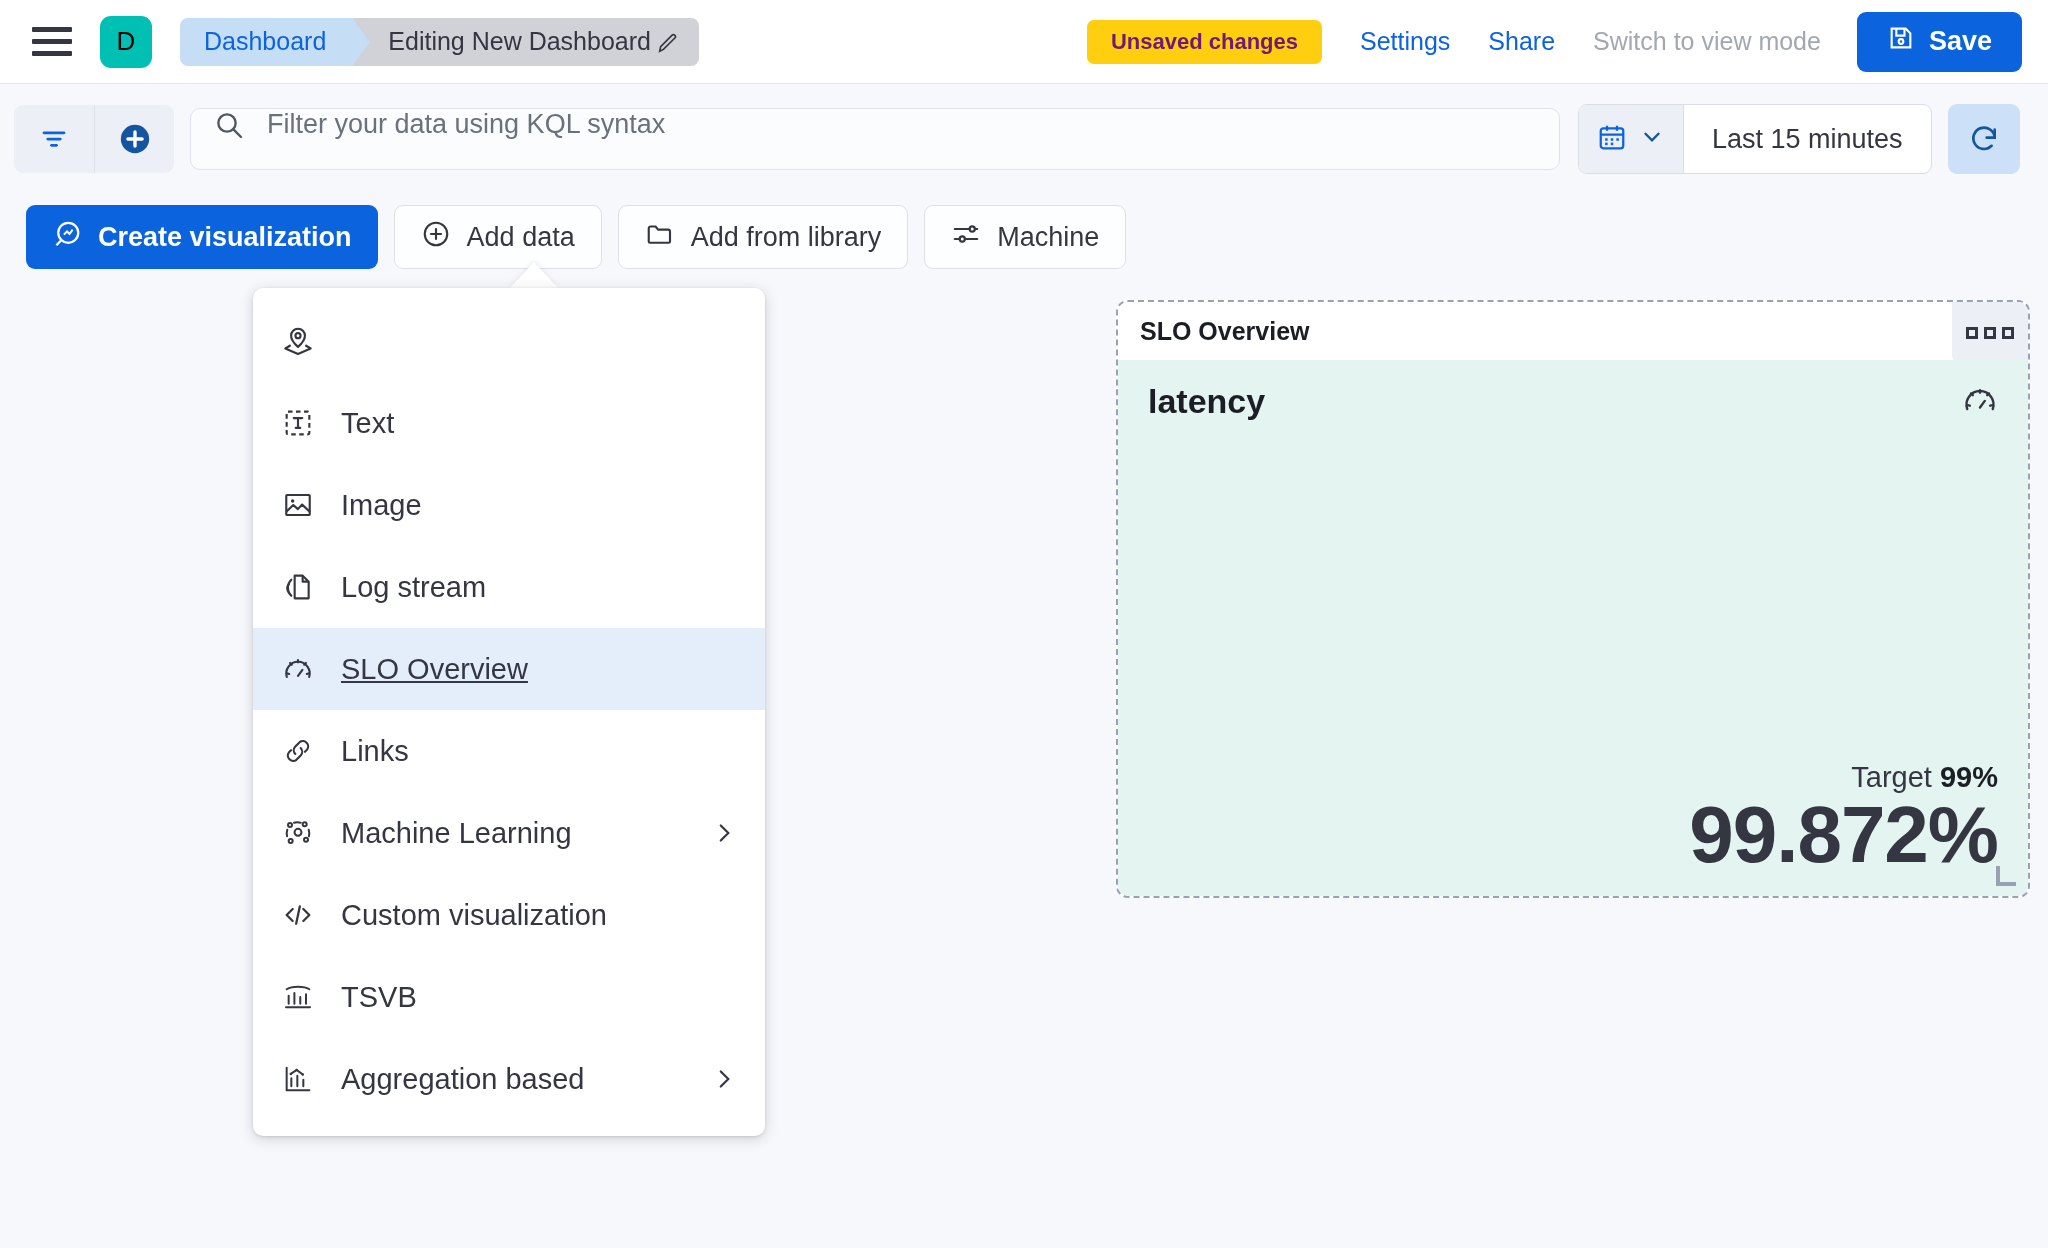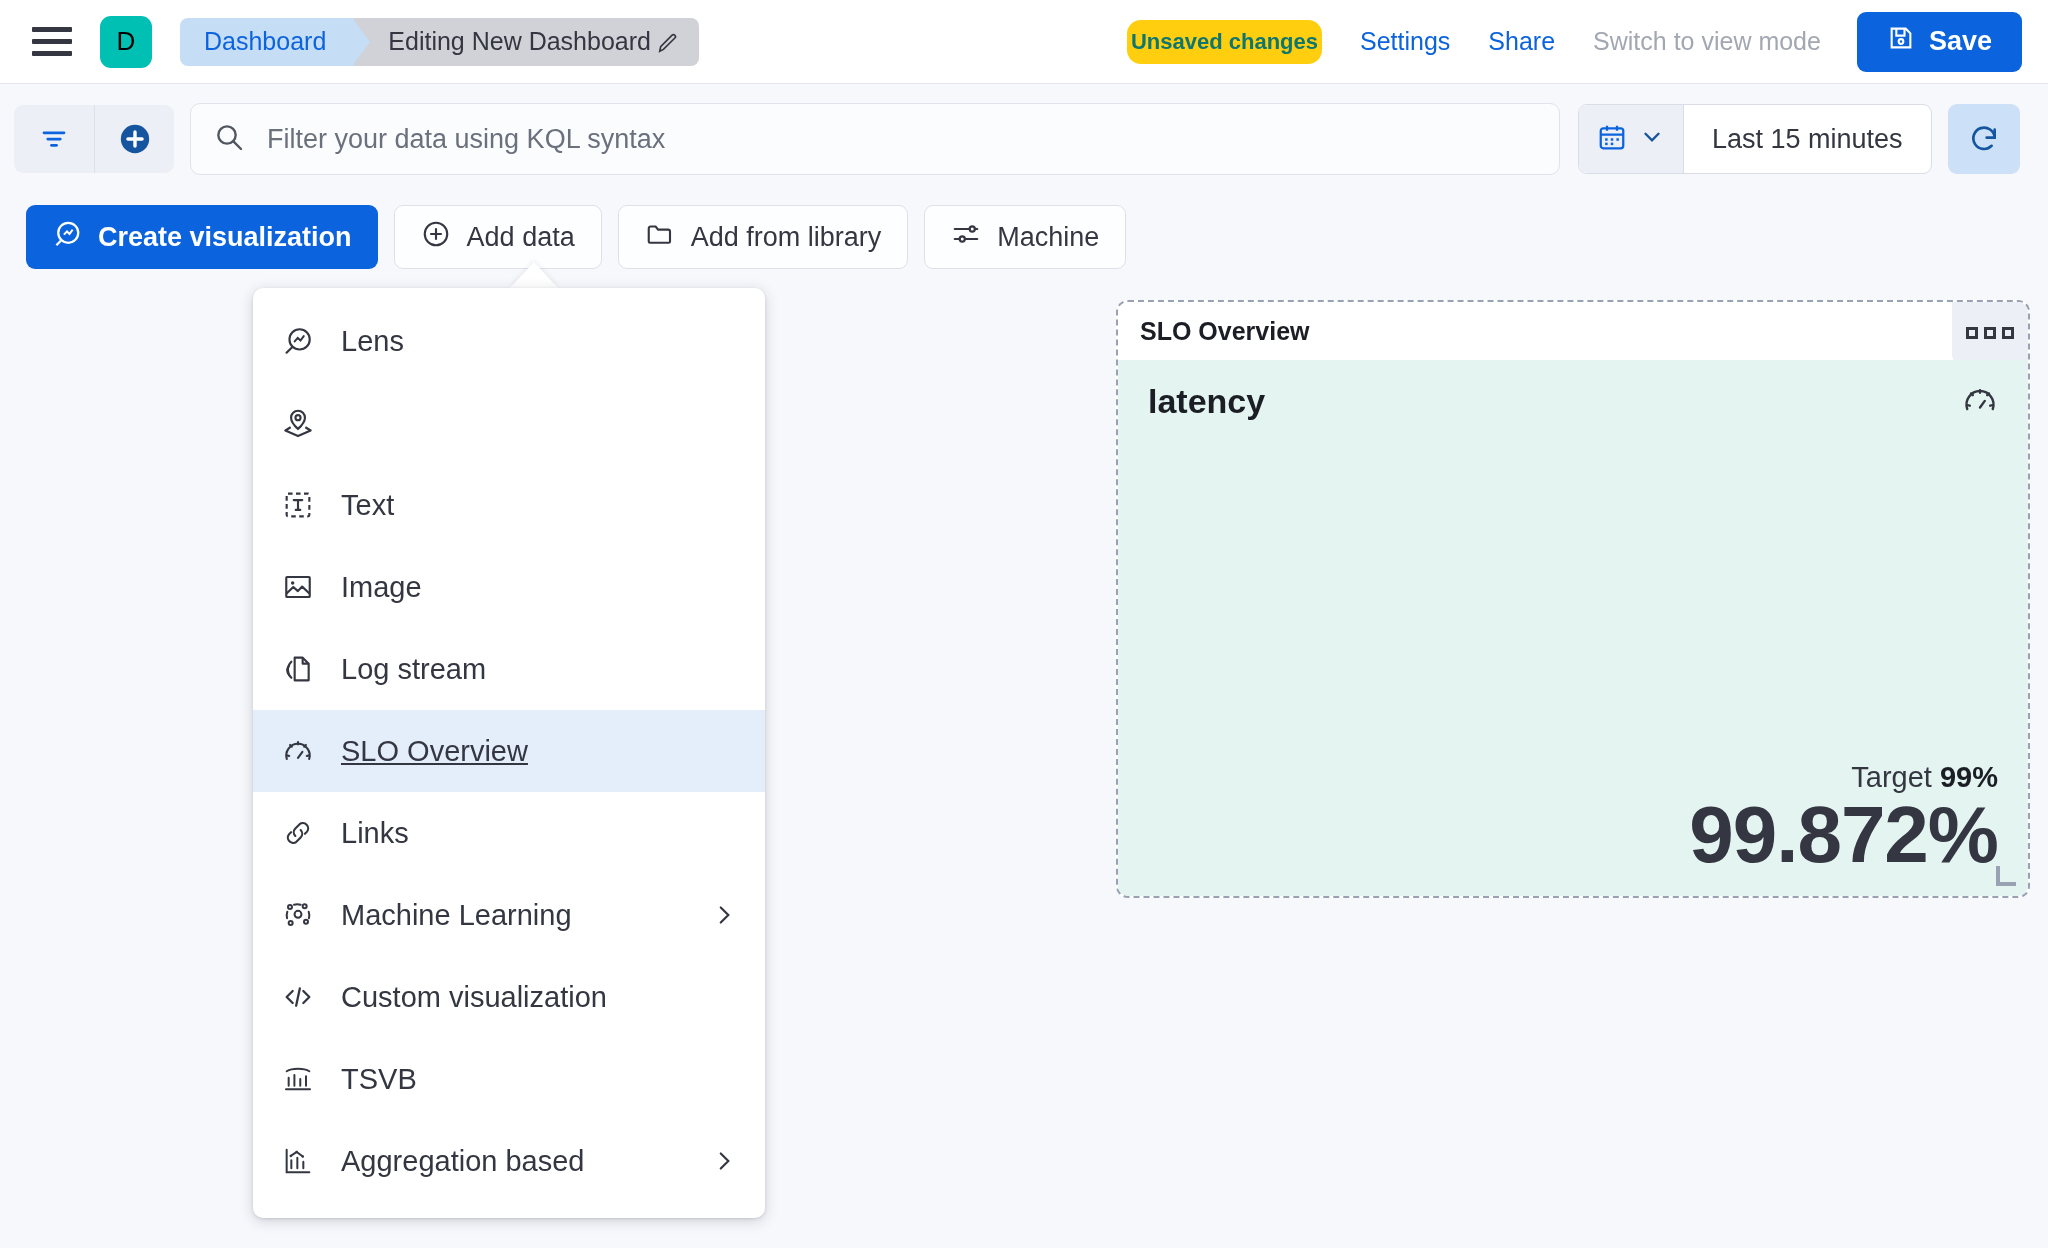--- a/index.html
+++ b/index.html
@@ -51,22 +51,22 @@
   }
   .crumb-last {
     background: #D0D2D7; color: #343741; cursor: pointer;
     border-radius: 0 8px 8px 0; padding-left: 34px; padding-right: 20px;
     display: flex; align-items: center; gap: 6px;
   }
   .pencil-ico { width: 22px; height: 22px; display: inline-block; }
 
   .header-right { margin-left: auto; display: flex; align-items: center; gap: 0; padding-right: 26px; }
   .unsaved-badge {
-    background: #FFCE0F; color: #0f766e; font-size: 22px; font-weight: 700;
-    padding: 9px 4px; border-radius: 14px; cursor: pointer;
+    background: #FFCE0F; color: #701a75; font-size: 22px; font-weight: 700;
+    padding: 9px 24px; border-radius: 7px; cursor: pointer;
   }
   .hlink {
     font-size: 25px; color: #0B64DD; margin-left: 38px; cursor: pointer; white-space: nowrap;
   }
   .hlink.muted { color: #A2A7B2; }
   .save-btn {
     margin-left: 36px;
     background: #0B64DD; color: #fff;
     border: none; border-radius: 9px;
     height: 60px; padding: 0 30px;
@@ -82,23 +82,23 @@
   }
   .filter-group {
     margin-left: 14px; display: flex; height: 68px;
     background: #ECEFF5; border-radius: 9px; overflow: hidden;
   }
   .filter-btn {
     width: 80px; display: flex; align-items: center; justify-content: center; cursor: pointer;
   }
   .filter-btn + .filter-btn { border-left: 1px solid #DDE1EA; }
   .kql-input {
-    margin-left: 16px; flex: 0 0 1370px; height: 72px;
+    margin-left: 16px; flex: 0 0 1370px; height: 62px;
     background: #FBFCFE; border: 1px solid #E0E3EC; border-radius: 10px;
-    display: flex; align-items: center; padding: 0 22px; gap: 22px; cursor: text;
+    display: flex; align-items: flex-start; padding: 0 22px; gap: 22px; cursor: text;
   }
   .kql-placeholder { font-size: 27px; color: #6A717D; }
 
   .datepicker {
     margin-left: 18px; height: 70px;
     border: 1px solid #DADDE5; border-radius: 9px;
     display: flex; align-items: center; overflow: hidden; background: #fff; cursor: pointer;
   }
   .dp-cal {
     background: #ECEFF5; height: 100%; display: flex; align-items: center;
@@ -375,30 +375,20 @@
         </div>
         <div class="slo-value">99.872%</div>
       </div>
     </div>
     <div class="resize-handle"></div>
   </div>
 
   <div class="popover-arrow"></div>
   <div class="popover">
 
-    <div class="menu-item">
-      <span class="mi-icon">
-        <svg viewBox="0 0 24 24" width="32" height="32" fill="none" stroke="#343741" stroke-width="1.6">
-          <circle cx="13.2" cy="10.8" r="7.6"></circle>
-            <path d="M7.6 16.6L3.4 20.8" stroke-linecap="round"></path>
-          <path d="M9.5 12.3l2.3-2.6 2.1 1.9 2.4-3.3" stroke-width="1.5" stroke-linecap="round"></path>
-        </svg>
-      </span>
-      <span class="mi-label">Lens</span>
-    </div>
 
     <div class="menu-item">
       <span class="mi-icon">
         <svg viewBox="0 0 24 24" width="32" height="32" fill="none" stroke="#343741" stroke-width="1.6">
           <path d="M12 2.8c2.9 0 5.2 2.3 5.2 5.2 0 3.7-5.2 8.4-5.2 8.4S6.8 11.7 6.8 8c0-2.9 2.3-5.2 5.2-5.2z"></path>
           <circle cx="12" cy="8" r="1.9"></circle>
           <path d="M6.5 15.2L2.5 17.6 12 21.8l9.5-4.2-4-2.4" stroke-linejoin="round"></path>
         </svg>
       </span>
     </div>

